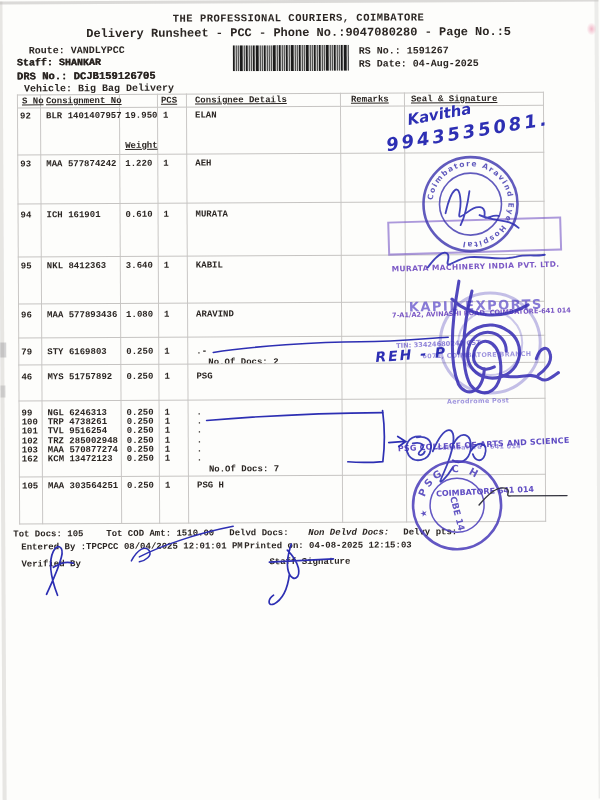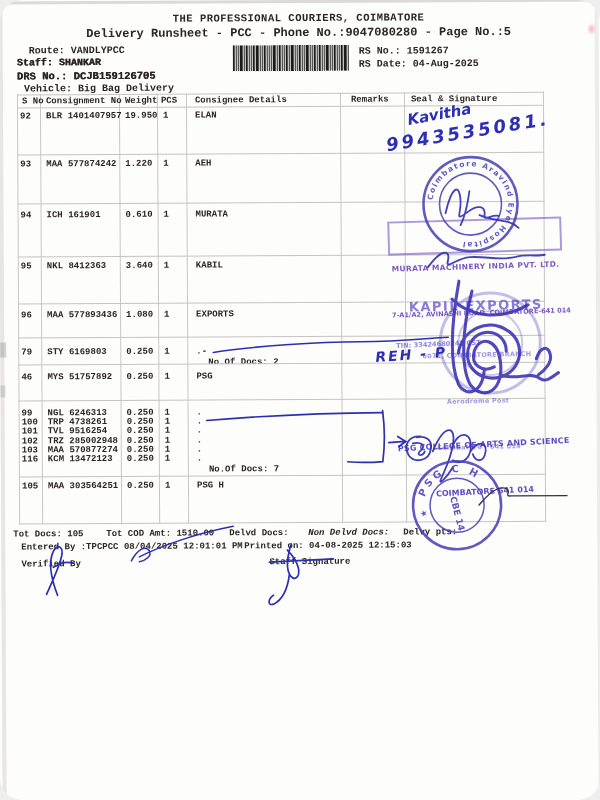--- a/index.html
+++ b/index.html
@@ -1,17 +1,17 @@
 <!DOCTYPE html>
 <html><head>
 <meta charset="utf-8">
 <style>
   html,body{margin:0;padding:0;background:#eee;}
   .page{position:relative;width:600px;height:800px;background:#fdfdfb;overflow:hidden;
-        font-family:"Liberation Mono","DejaVu Sans Mono",monospace;color:#2b2623;border-radius:22px;}
+        font-family:"Liberation Mono","DejaVu Sans Mono",monospace;color:#2b2623;}
   .tilt{position:absolute;inset:0;transform:rotate(-0.3deg);transform-origin:300px 300px;}
   .abs{position:absolute;white-space:pre;}
   
   .edge-top{position:absolute;left:0;top:0;width:600px;height:3px;background:rgba(178,176,172,.45);}
   .edge-left{position:absolute;left:0;top:0;width:4px;height:800px;background:rgba(188,186,182,.35);}
   .edge-right{position:absolute;right:0;top:0;width:4px;height:800px;background:rgba(200,198,194,.30);}
   .pink-dot{position:absolute;left:588px;top:24px;width:10px;height:13px;
             background:radial-gradient(rgba(233,125,158,.55),rgba(233,125,158,0) 70%);}
   .smudge1{position:absolute;left:0;top:341px;width:6px;height:15px;background:rgba(120,118,125,.30);}
   .smudge2{position:absolute;left:0;top:384px;width:5px;height:12px;background:rgba(120,118,125,.25);}
@@ -28,22 +28,22 @@
   .m-rsno{left:360px;top:46px;}
   .m-rsdate{left:360px;top:59px;}
   .barcode{position:absolute;left:234px;top:45px;}
   
   .tablewrap{position:absolute;left:18px;top:93px;width:527px;height:430px;z-index:1;}
   .hline{position:absolute;left:0;width:527px;height:1px;background:#c6c4c2;}
   .vline{position:absolute;top:0;width:1px;height:430px;background:#c9c7c5;}
   .v0{left:0;} .v1{left:23px;} .v2{left:102px;} .v3{left:140px;} .v4{left:169px;}
   .v5{left:323px;} .v6{left:387px;} .v7{left:526px;}
   .thead{position:absolute;left:0;top:2px;width:527px;height:12px;font-size:9px;font-weight:bold;}
-  .thead span{position:absolute;white-space:pre;}
-  .h-sno{left:5px;} .h-cons{left:29px;} .h-wt{left:108px;} .h-pcs{left:144px;}
+  .thead span{position:absolute;white-space:pre;text-decoration:underline;}
+  .h-sno{left:5px;} .h-cons{left:29px;} .h-wt{left:108px;margin-top:45px;} .h-pcs{left:144px;}
   .h-name{left:178px;} .h-rem{left:334px;} .h-seal{left:394px;}
   .tbody{position:absolute;left:0;top:13px;width:527px;}
   .tgroup{position:relative;width:527px;border-bottom:1px solid #c6c4c2;box-sizing:border-box;overflow:hidden;}
   .trow{position:relative;width:527px;height:9.2px;font-size:9px;font-weight:bold;}
   .trow span{position:absolute;top:0;white-space:pre;}
   .c-sno{left:3px;} .c-cons{left:29px;} .c-wt{left:108px;} .c-pcs{left:146px;} .c-name{left:178px;}
   .tnote{position:relative;margin-top:2px;margin-left:190px;font-size:9px;font-weight:bold;}
   
   .sum{font-size:9px;font-weight:bold;z-index:2;}
   .s-totdocs{left:12px;top:528px;} .s-cod{left:105px;top:528px;} .s-delvd{left:228px;top:528px;}
@@ -201,21 +201,21 @@
               <span class="c-pcs">1</span>
               <span class="c-name">KABIL</span>
             </div>
           </div>
           <div class="tgroup" style="height: 34px; padding-top: 6px;">
             <div class="trow">
               <span class="c-sno">96</span>
               <span class="c-cons">MAA 577893436</span>
               <span class="c-wt">1.080</span>
               <span class="c-pcs">1</span>
-              <span class="c-name">EXPORTS</span>
+              <span class="c-name">ARAVIND</span>
             </div>
           </div>
           <div class="tgroup" style="height: 27px; padding-top: 9px;">
             <div class="trow">
               <span class="c-sno">79</span>
               <span class="c-cons">STY 6169803</span>
               <span class="c-wt">0.250</span>
               <span class="c-pcs">1</span>
               <span class="c-name">.-</span>
             </div>
@@ -260,21 +260,21 @@
               <span class="c-name">.</span>
             </div>
             <div class="trow">
               <span class="c-sno">103</span>
               <span class="c-cons">MAA 570877274</span>
               <span class="c-wt">0.250</span>
               <span class="c-pcs">1</span>
               <span class="c-name">.</span>
             </div>
             <div class="trow">
-              <span class="c-sno">116</span>
+              <span class="c-sno">162</span>
               <span class="c-cons">KCM 13472123</span>
               <span class="c-wt">0.250</span>
               <span class="c-pcs">1</span>
               <span class="c-name">.</span>
             </div>
             <div class="tnote">No.Of Docs: 7</div>
           </div>
           <div class="tgroup" style="height: 47px; padding-top: 4px;">
             <div class="trow">
               <span class="c-sno">105</span>

